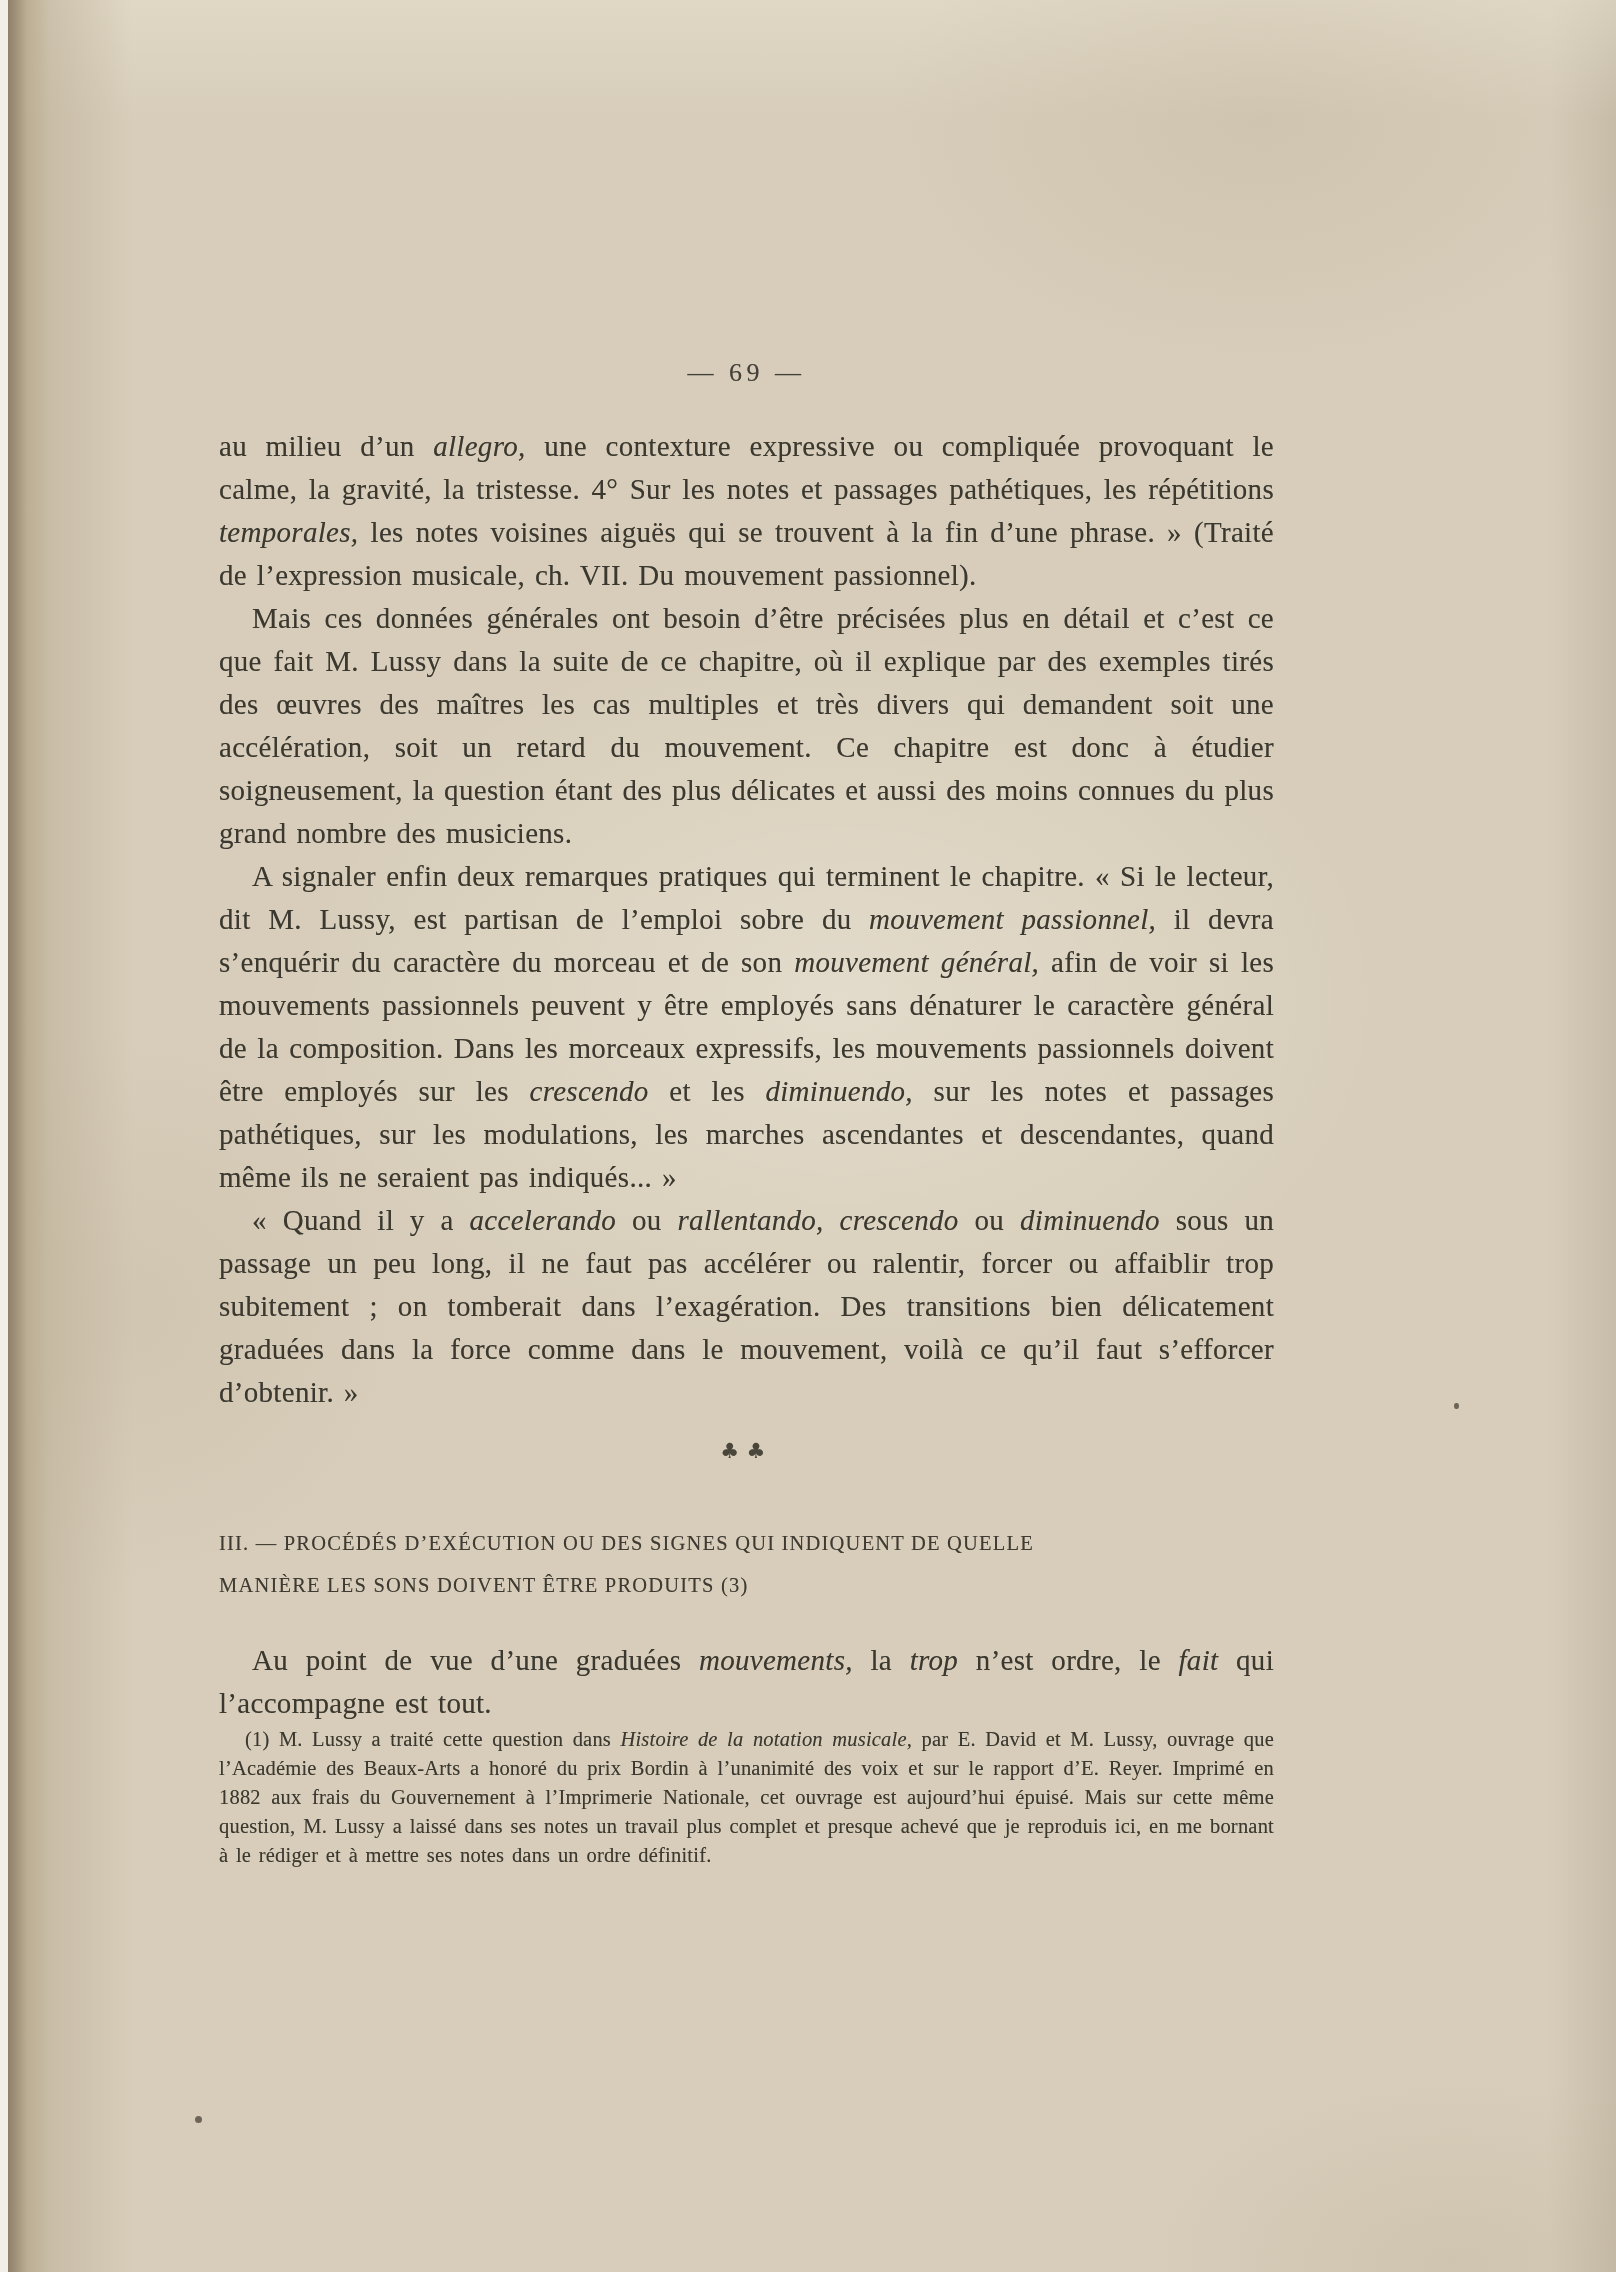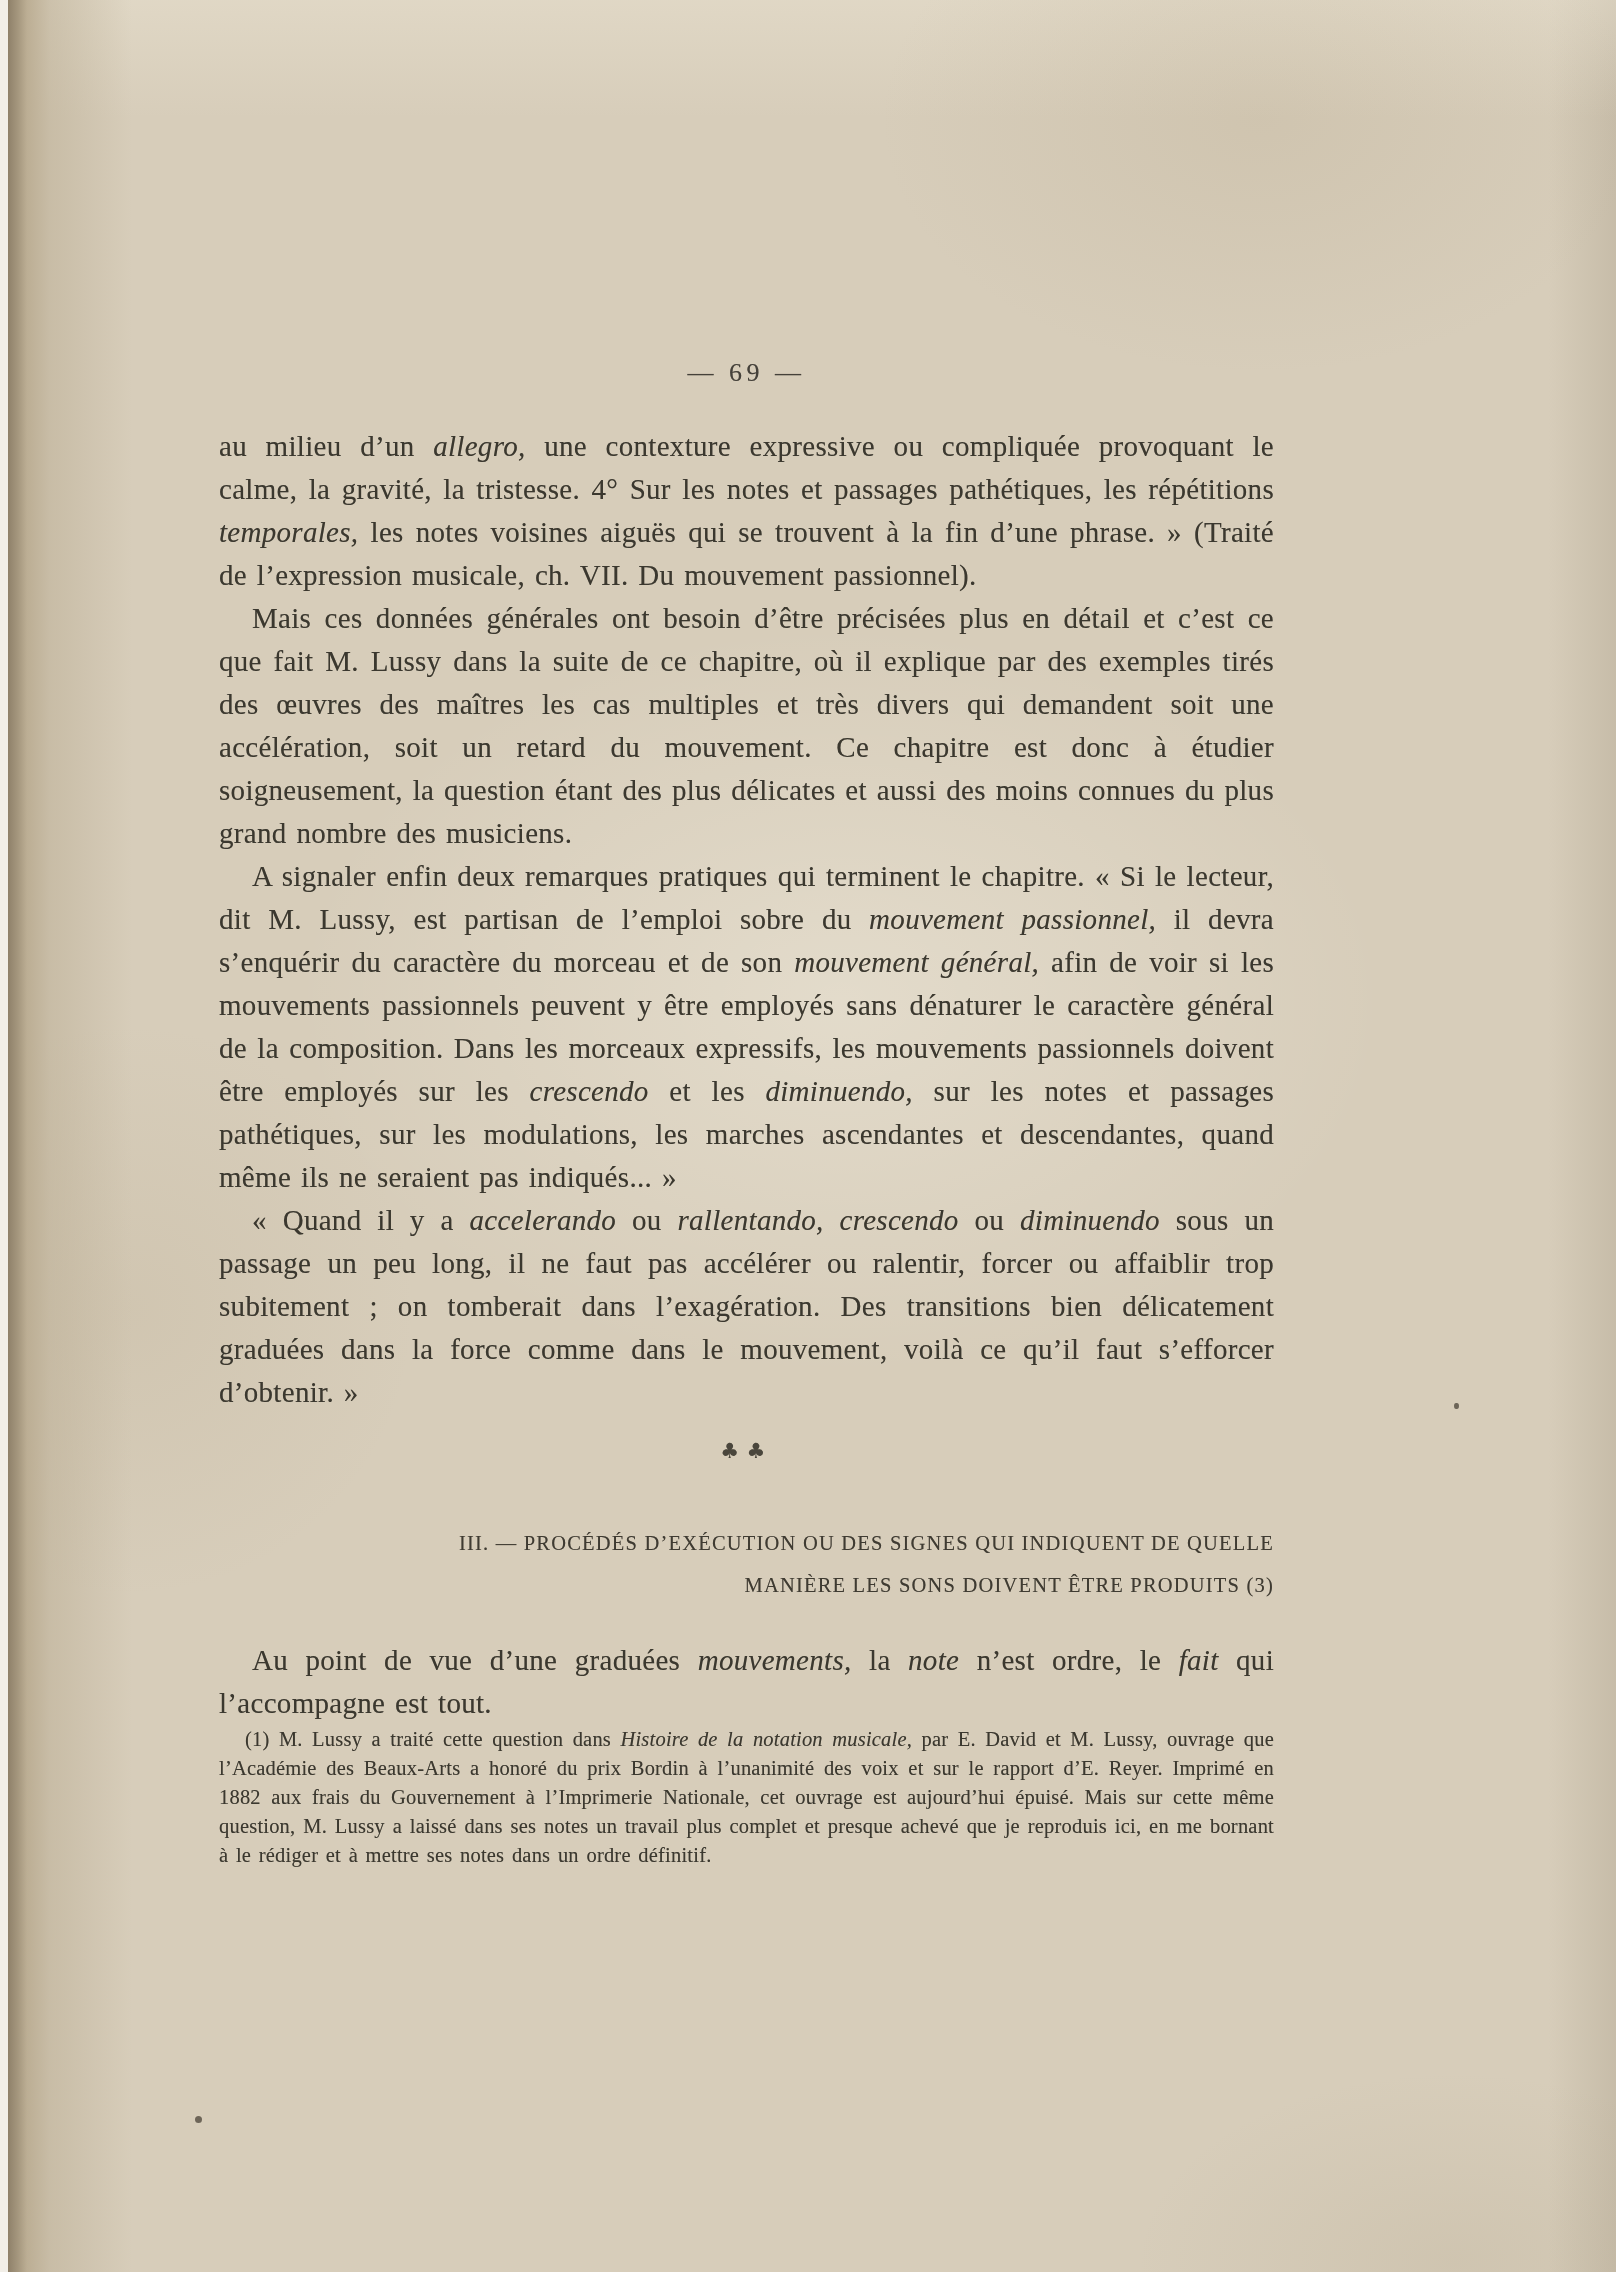--- a/index.html
+++ b/index.html
@@ -55,21 +55,21 @@
   .ornament {
     margin-top: 25px;
     text-align: center;
     font-size: 21px;
     letter-spacing: 7.3px;
     color: #4a463c;
     font-family: "DejaVu Sans", sans-serif;
   }
   .section-heading {
     margin-top: 59px;
-    text-align: right;
+    text-align: left;
     font-size: 20.5px;
     line-height: 42px;
     letter-spacing: 1.2px;
     color: #3f3b32;
   }
   .para.lead { margin-top: 33px; }
   .footnote {
     font-size: 20.5px;
     line-height: 29px;
     text-align: justify;
@@ -102,21 +102,21 @@
       <p class="para"><span>« Quand il y a </span><i>accelerando</i><span> ou </span><i>rallentando, crescendo</i><span> ou </span><i>diminuendo</i><span> sous un passage un peu long, il ne faut pas accélérer ou ralentir, forcer ou affaiblir trop subitement ; on tomberait dans l’exagération. Des transitions bien délicatement graduées dans la force comme dans le mouvement, voilà ce qu’il faut s’efforcer d’obtenir. »</span></p>
     </div>
 
     <div class="ornament">♣♣</div>
 
     <div class="section-heading">
       <div class="sh-line">III. — PROCÉDÉS D’EXÉCUTION OU DES SIGNES QUI INDIQUENT DE QUELLE</div>
       <div class="sh-line">MANIÈRE LES SONS DOIVENT ÊTRE PRODUITS (3)</div>
     </div>
 
-    <p class="para lead"><span>Au point de vue d’une graduées </span><i>mouvements,</i><span> la </span><i>note</i><span> n’est ordre, le </span><i>fait</i><span> qui l’accompagne est tout.</span></p>
+    <p class="para lead"><span>Au point de vue d’une graduées </span><i>mouvements,</i><span> la </span><i>trop</i><span> n’est ordre, le </span><i>fait</i><span> qui l’accompagne est tout.</span></p>
 
     <div class="footnote"><span>(1) M. Lussy a traité cette question dans </span><i>Histoire de la notation musicale,</i><span> par E. David et M. Lussy, ouvrage que l’Académie des Beaux-Arts a honoré du prix Bordin à l’unanimité des voix et sur le rapport d’E. Reyer. Imprimé en 1882 aux frais du Gouvernement à l’Imprimerie Nationale, cet ouvrage est aujourd’hui épuisé. Mais sur cette même question, M. Lussy a laissé dans ses notes un travail plus complet et presque achevé que je reproduis ici, en me bornant à le rédiger et à mettre ses notes dans un ordre définitif.</span></div>
   </div>
 
   <div class="speck s1"></div>
   <div class="speck s2"></div>
 </div>
 
 
 </body></html>

